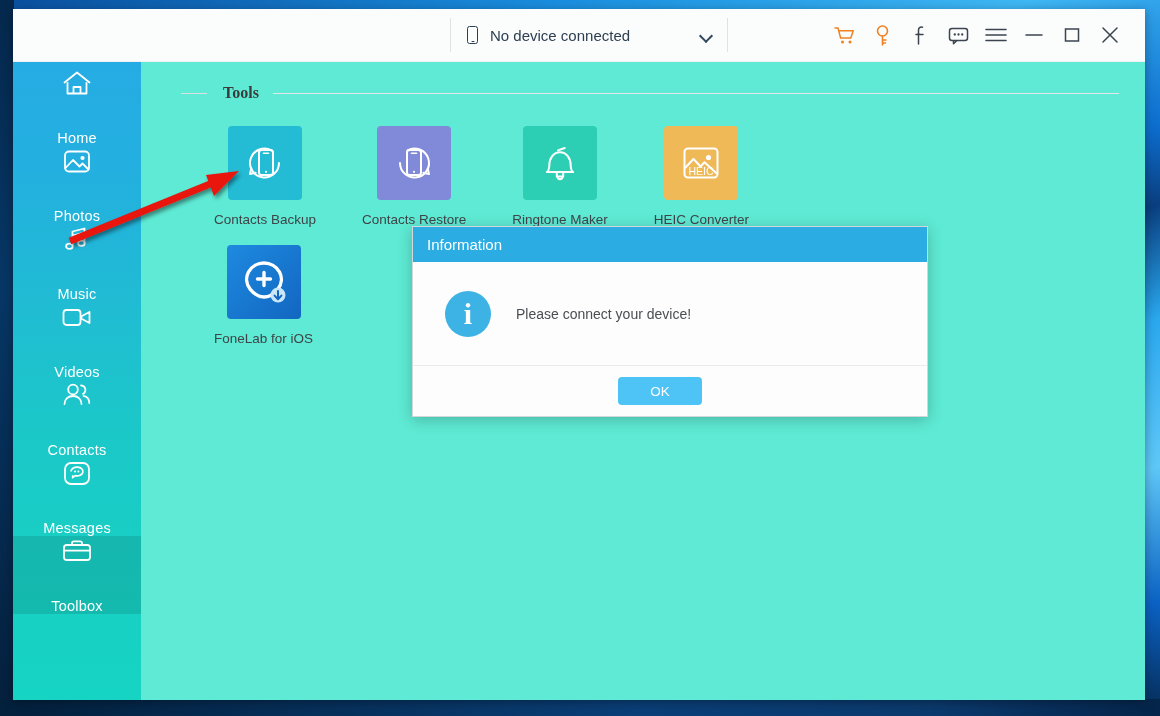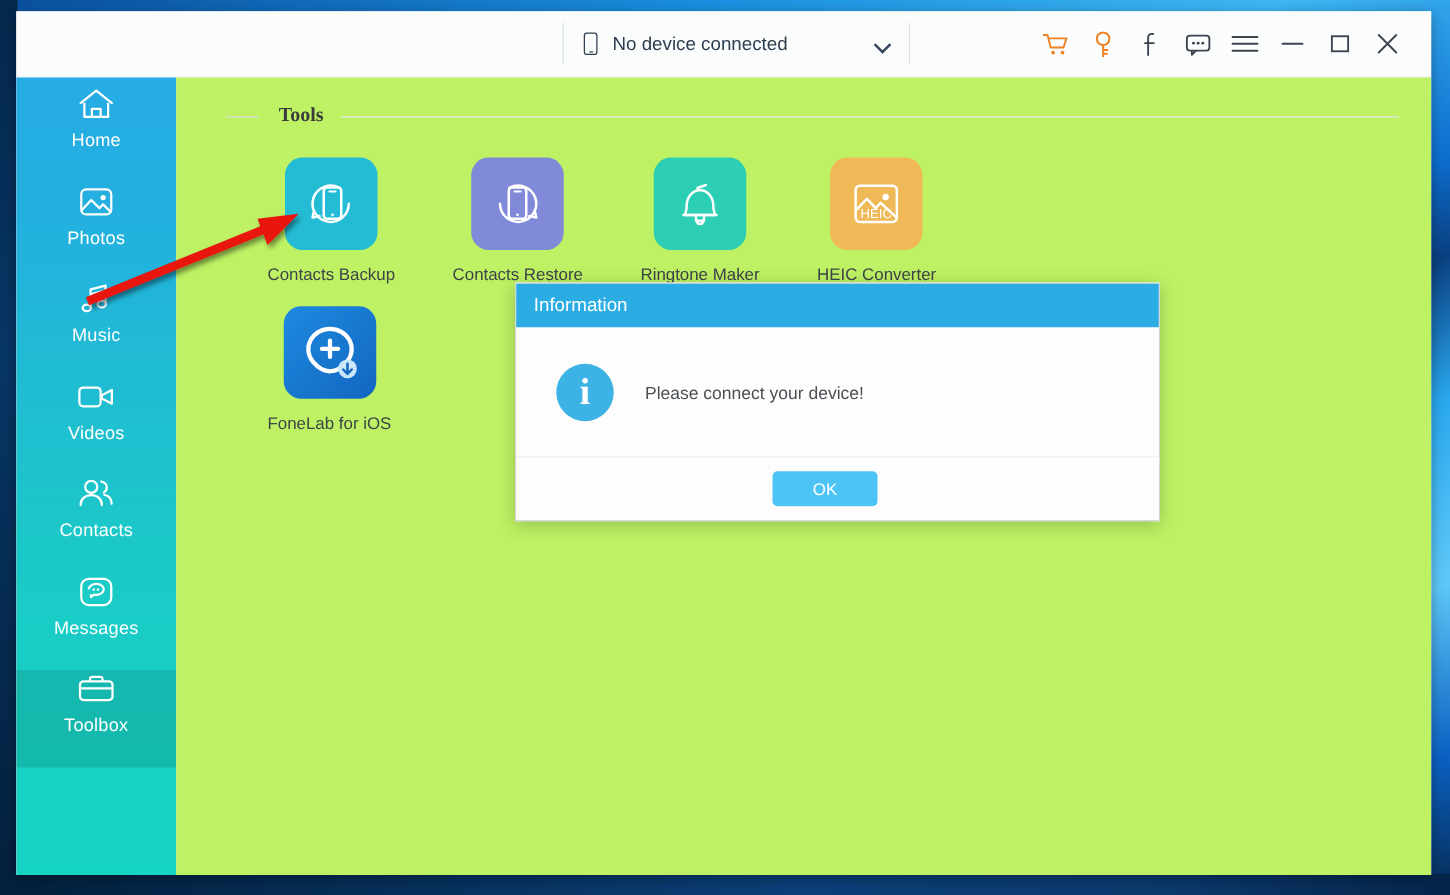--- a/index.html
+++ b/index.html
@@ -91,54 +91,54 @@
     width: 128px; flex: 0 0 128px;
     background: linear-gradient(180deg,
         #26ace4 0%, #23b0df 18%, #20bcd3 38%,
         #1bc8c8 58%, #18cfc4 78%, #16d4c3 100%);
     padding-top: 6px;
     position: relative;
   }
   .nav-item {
     height: 78px;
     display: flex; flex-direction: column;
-    align-items: center; justify-content: flex-start;
+    align-items: center; justify-content: space-between;
     gap: 7px;
     color: #ffffff;
     cursor: pointer;
   }
   .nav-item .nav-label { font-size: 14.5px; letter-spacing: .2px; }
   .nav-item.active { background: rgba(0,0,0,.11); }
   .nav-icon { width: 34px; height: 30px; display: flex; align-items: center; justify-content: center; }
   .nav-icon svg { display: block; }
 
   
   .main {
     flex: 1;
-    background: #bef264;
+    background: #5eead4;
     position: relative;
     padding: 22px 26px 0 40px;
     overflow: hidden;
   }
   .section-head {
     display: flex; align-items: center; gap: 0;
     margin-bottom: 6px;
   }
   .rule-short { width: 26px; height: 1px; background: #dcdfe2; }
   .section-title {
     font-size: 16px; font-weight: bold; color: #3b3b3b;
     padding: 0 14px 0 16px;
     font-family: "Liberation Serif", serif;
   }
   .rule-long { flex: 1; height: 1px; background: #e4e7ea; }
 
   .tile-row { display: flex; gap: 46px; padding: 18px 0 0 33px; }
   .tile { width: 80px; cursor: pointer; }
   .tile-icon {
-    width: 74px; height: 74px; border-radius: 14px;
+    width: 74px; height: 74px; border-radius: 4px;
     display: flex; align-items: center; justify-content: center;
     margin: 0 auto;
   }
   .tile-label {
     margin-top: 12px; 
     font-size: 13.5px; color: #3f4448; white-space: nowrap;
   }
   .tile-row .tile { width: auto; }
 
   .section-head.rec { margin-top: 34px; }

